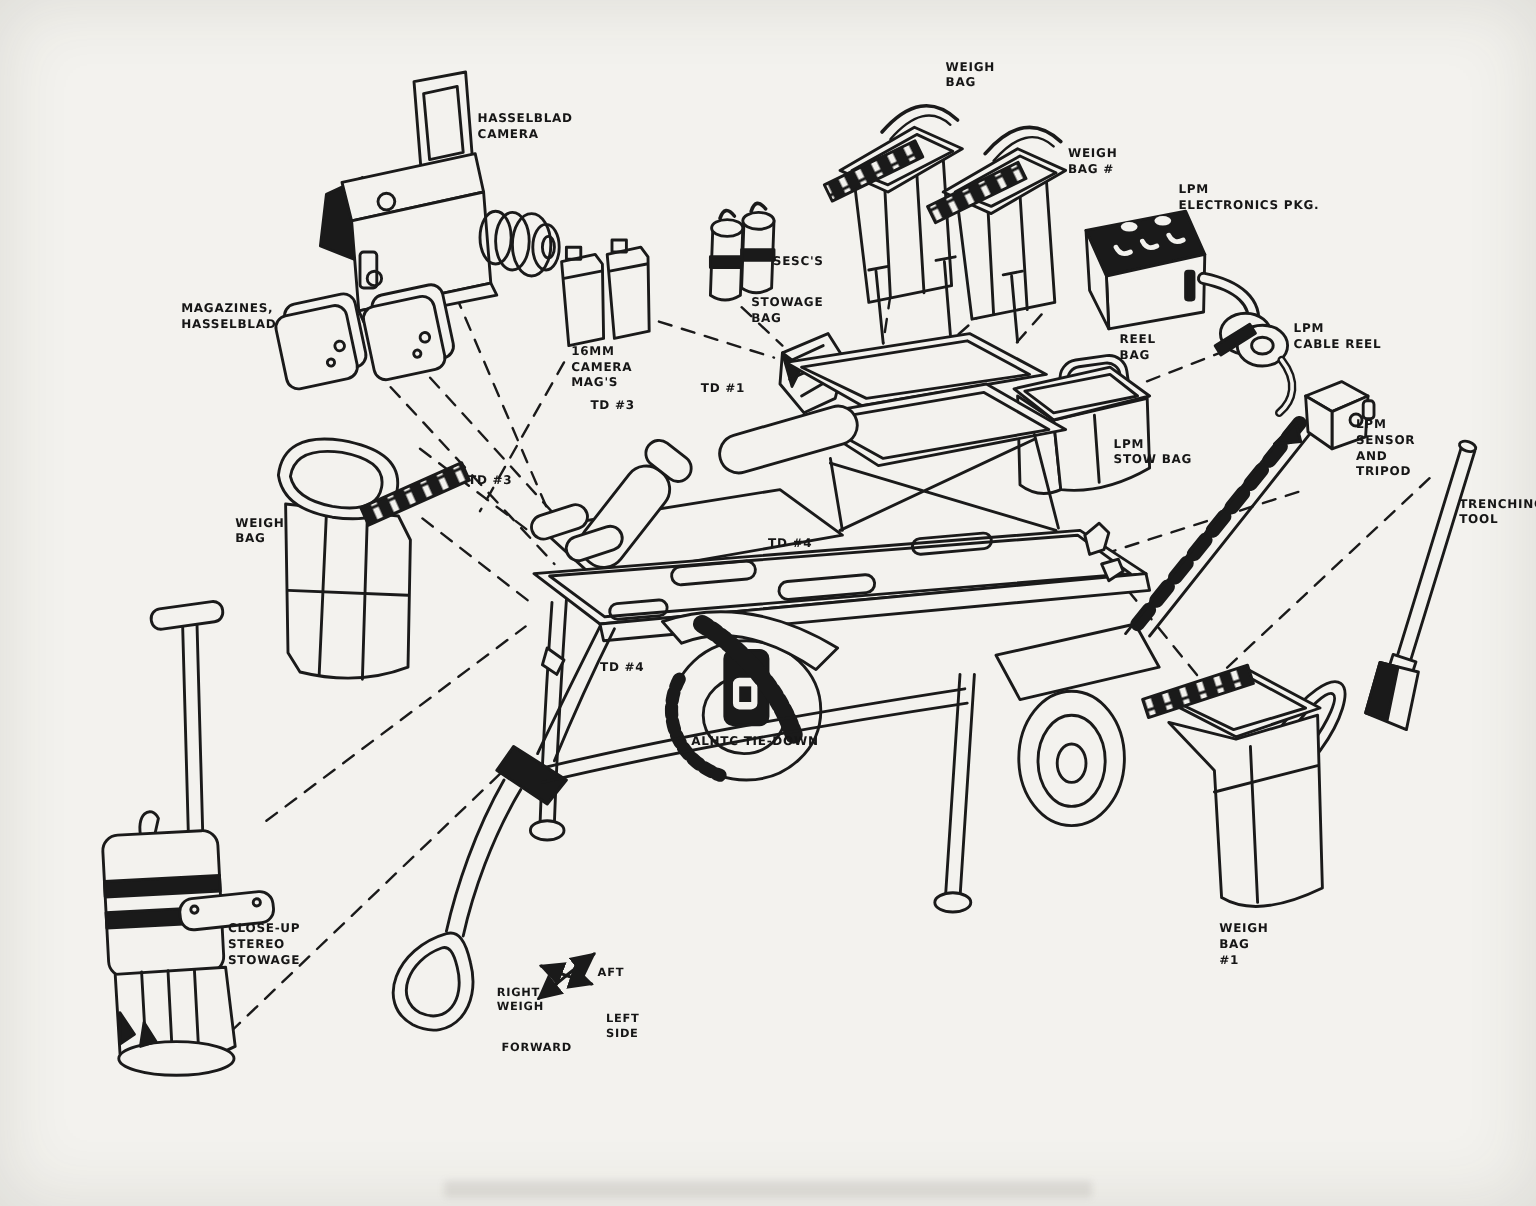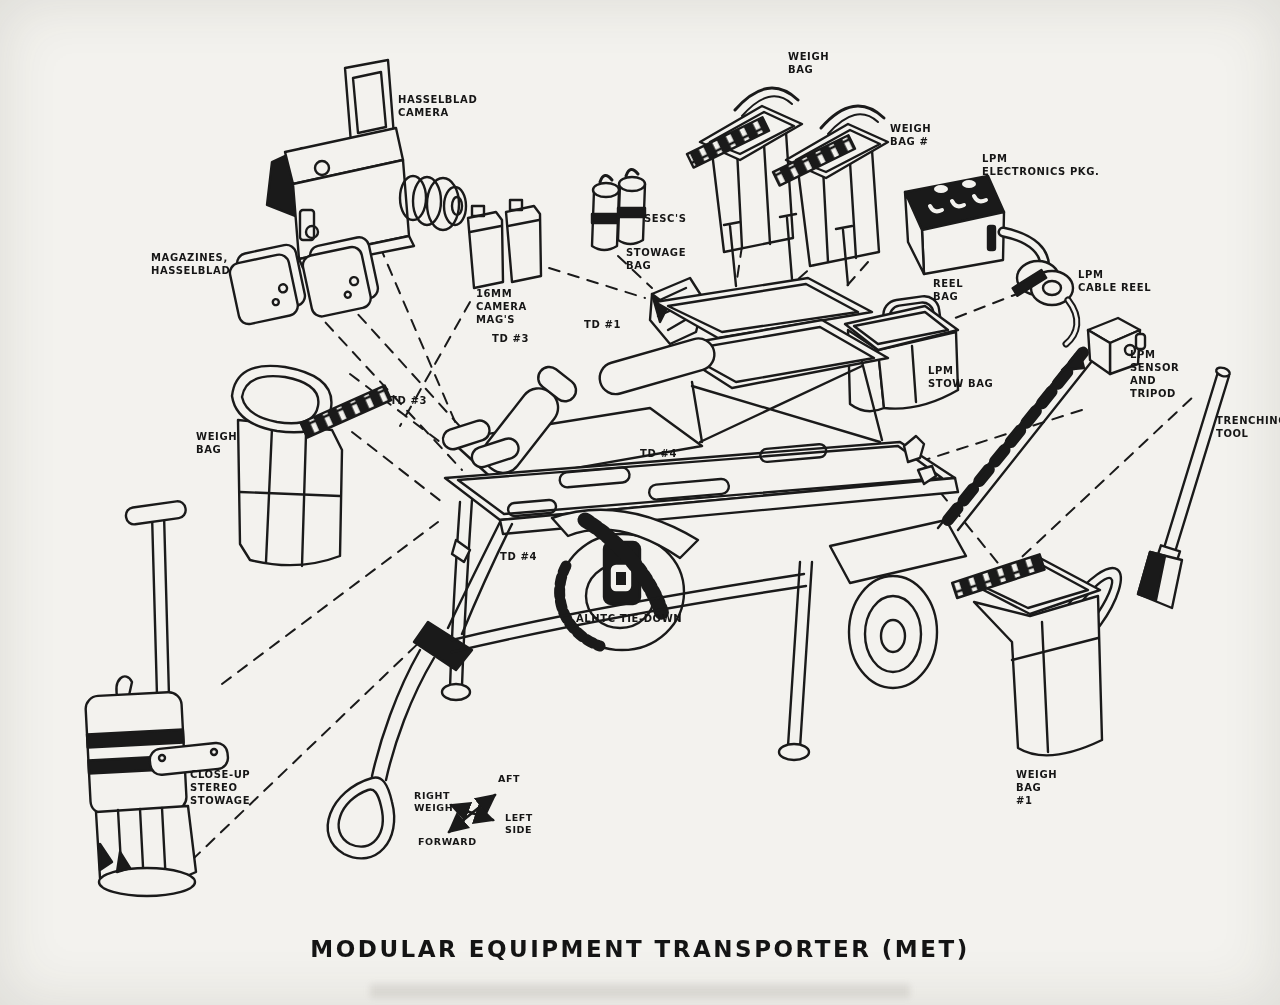--- a/index.html
+++ b/index.html
@@ -11,21 +11,21 @@
   }
   svg{position:absolute;left:0;top:0;}
   .art path,.art line,.art ellipse,.art circle,.art rect,.art polyline,.art polygon{
     vector-effect:non-scaling-stroke;
   }
   .lbl{
     position:absolute;
     font:bold 10px/1.3 "DejaVu Sans", sans-serif;
     letter-spacing:.6px;color:#161616;white-space:pre-line;
   }
-  .lbl.small{font-size:9.5px;}
+  .lbl.small{font-size:9.5px;margin-top:32px;}
   .title{
     position:absolute;left:50%;top:936px;transform:translateX(-50%);
     font:bold 23px "DejaVu Sans", sans-serif;letter-spacing:2.5px;color:#141414;
     white-space:nowrap;
   }
   .ghost{
     position:absolute;left:50%;top:984px;transform:translateX(-50%);
     width:540px;height:14px;background:rgba(110,108,100,.14);
     filter:blur(3px);border-radius:3px;
   }
@@ -392,15 +392,14 @@
 BAG
 #1</div>
 
   <div class="lbl small" style="left:498px;top:773px">AFT</div>
   <div class="lbl small" style="left:414px;top:790px">RIGHT
 WEIGH</div>
   <div class="lbl small" style="left:505px;top:812px">LEFT
 SIDE</div>
   <div class="lbl small" style="left:418px;top:836px">FORWARD</div>
 
-  <div class="title">MODULAR EQUIPMENT TRANSPORTER (MET)</div>
   <div class="ghost"></div>
 </div>
 
 </body></html>

